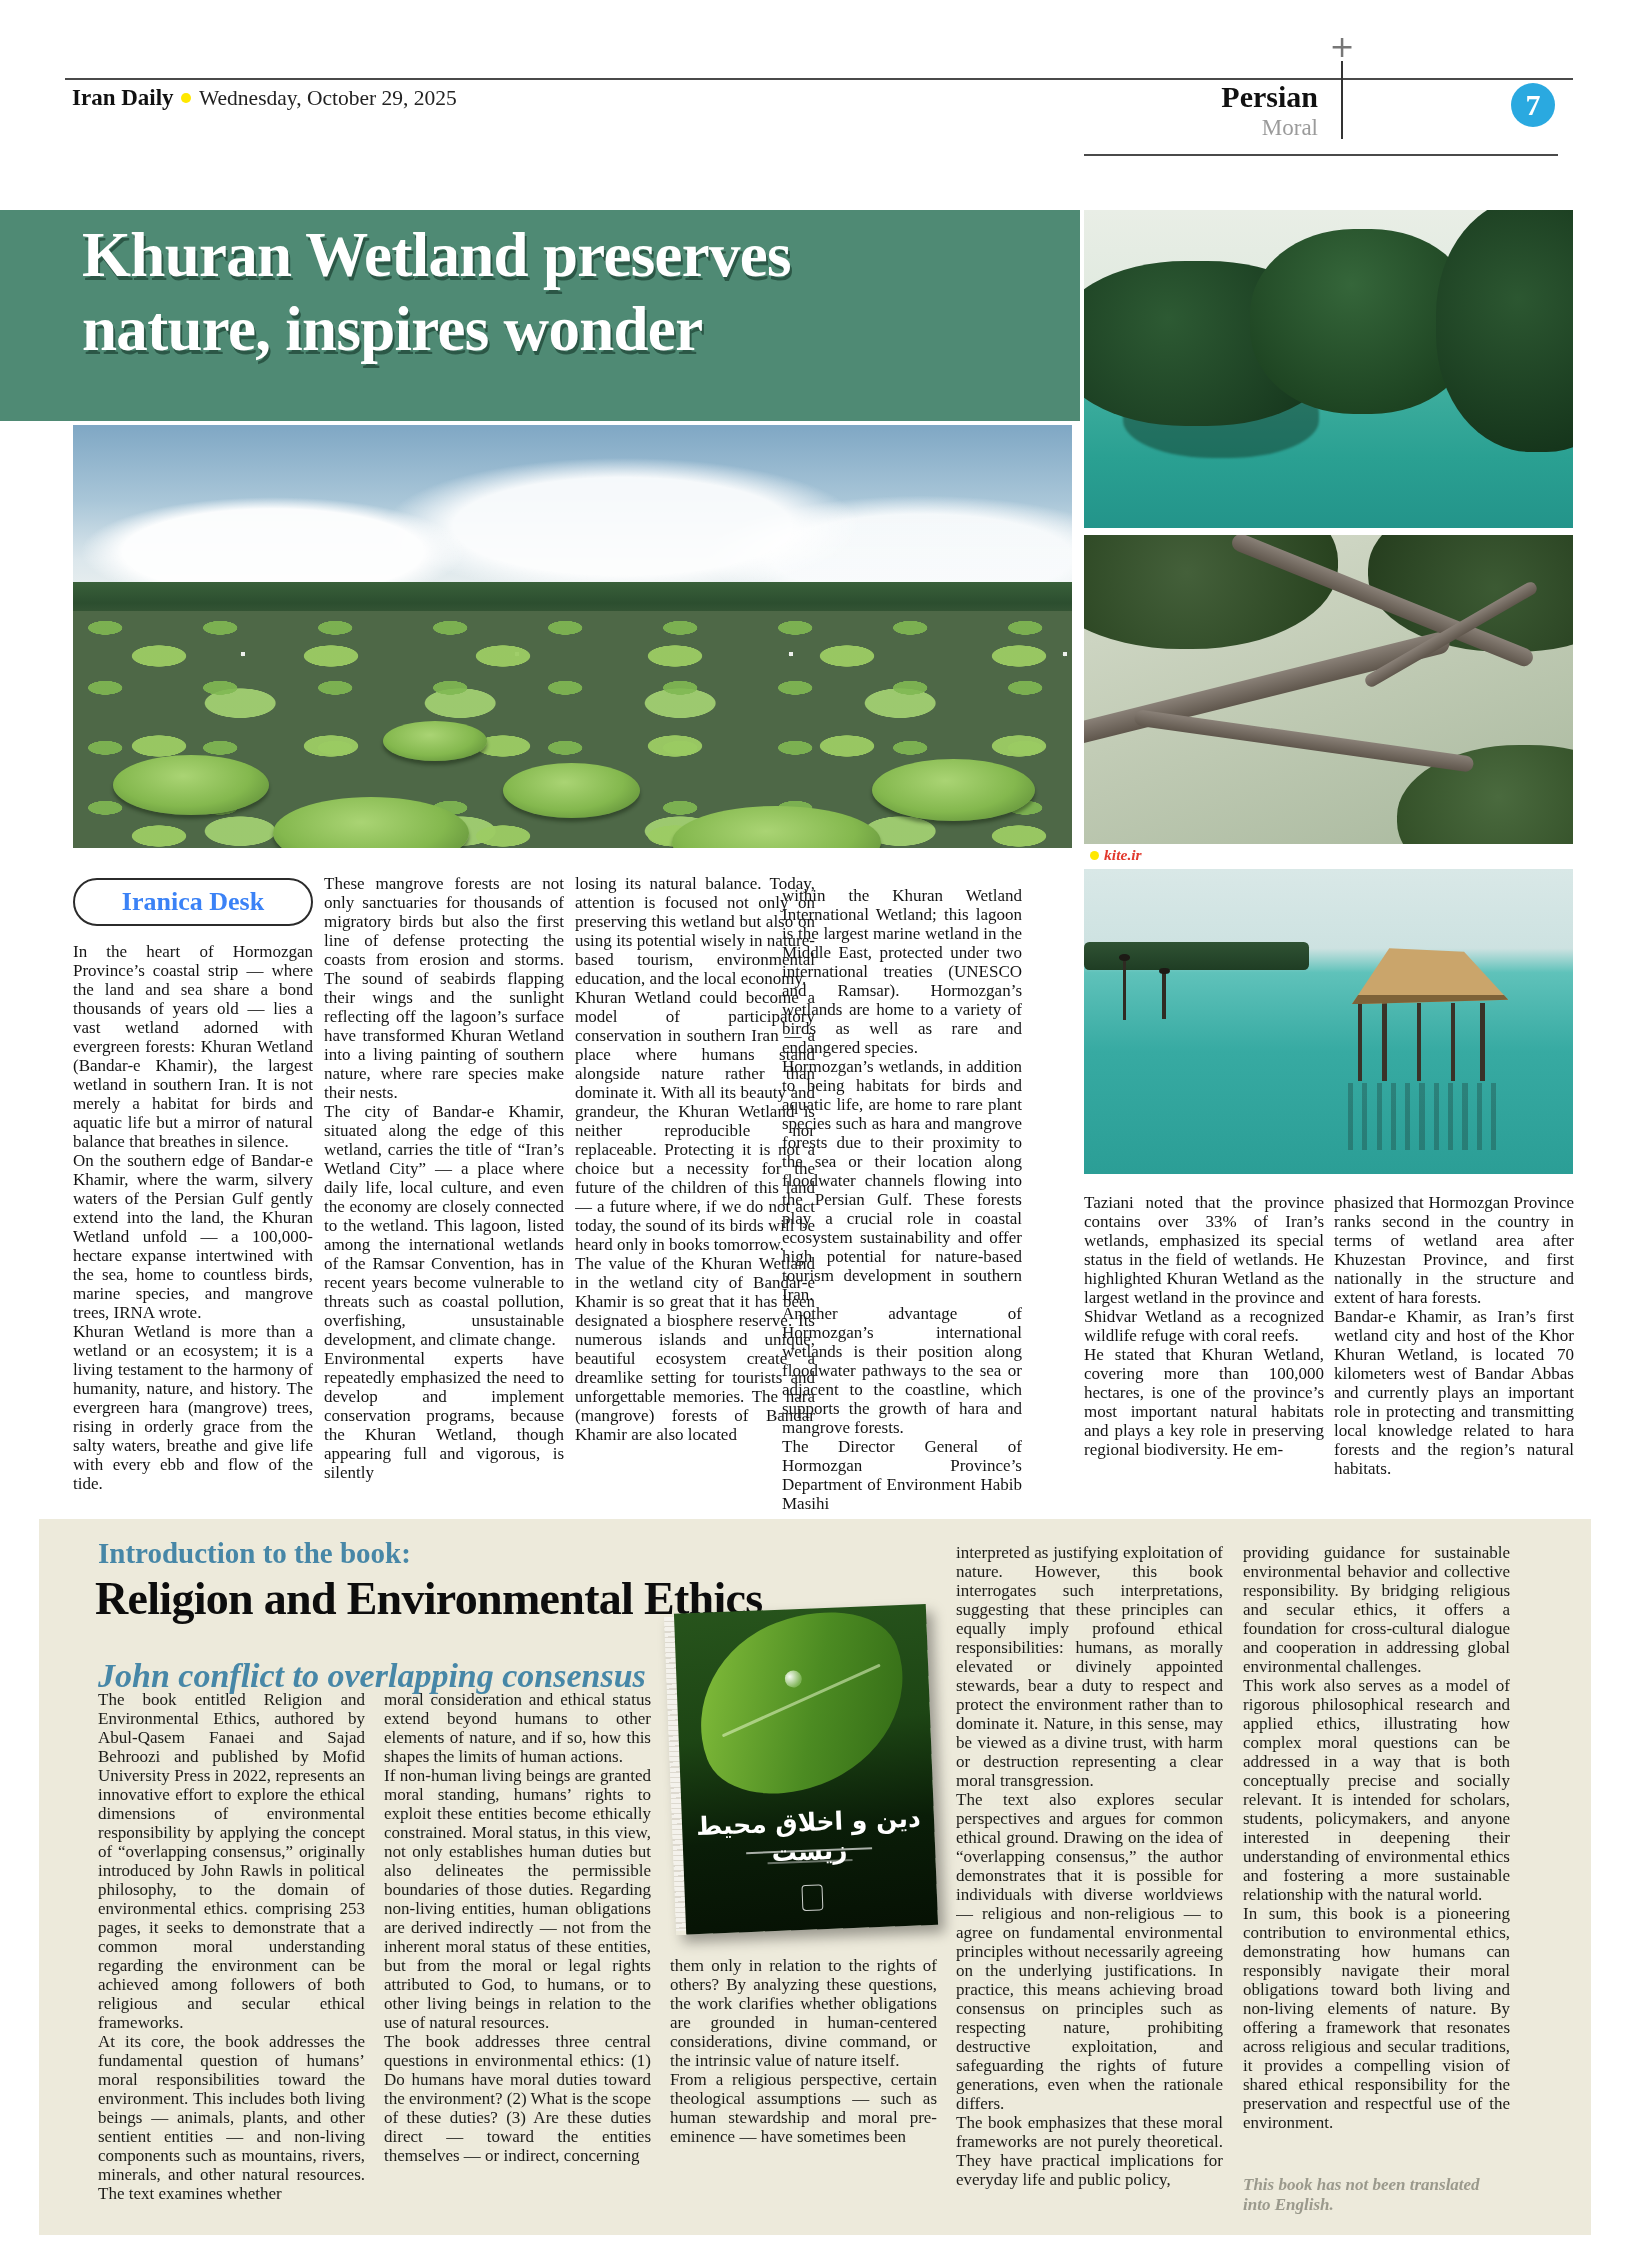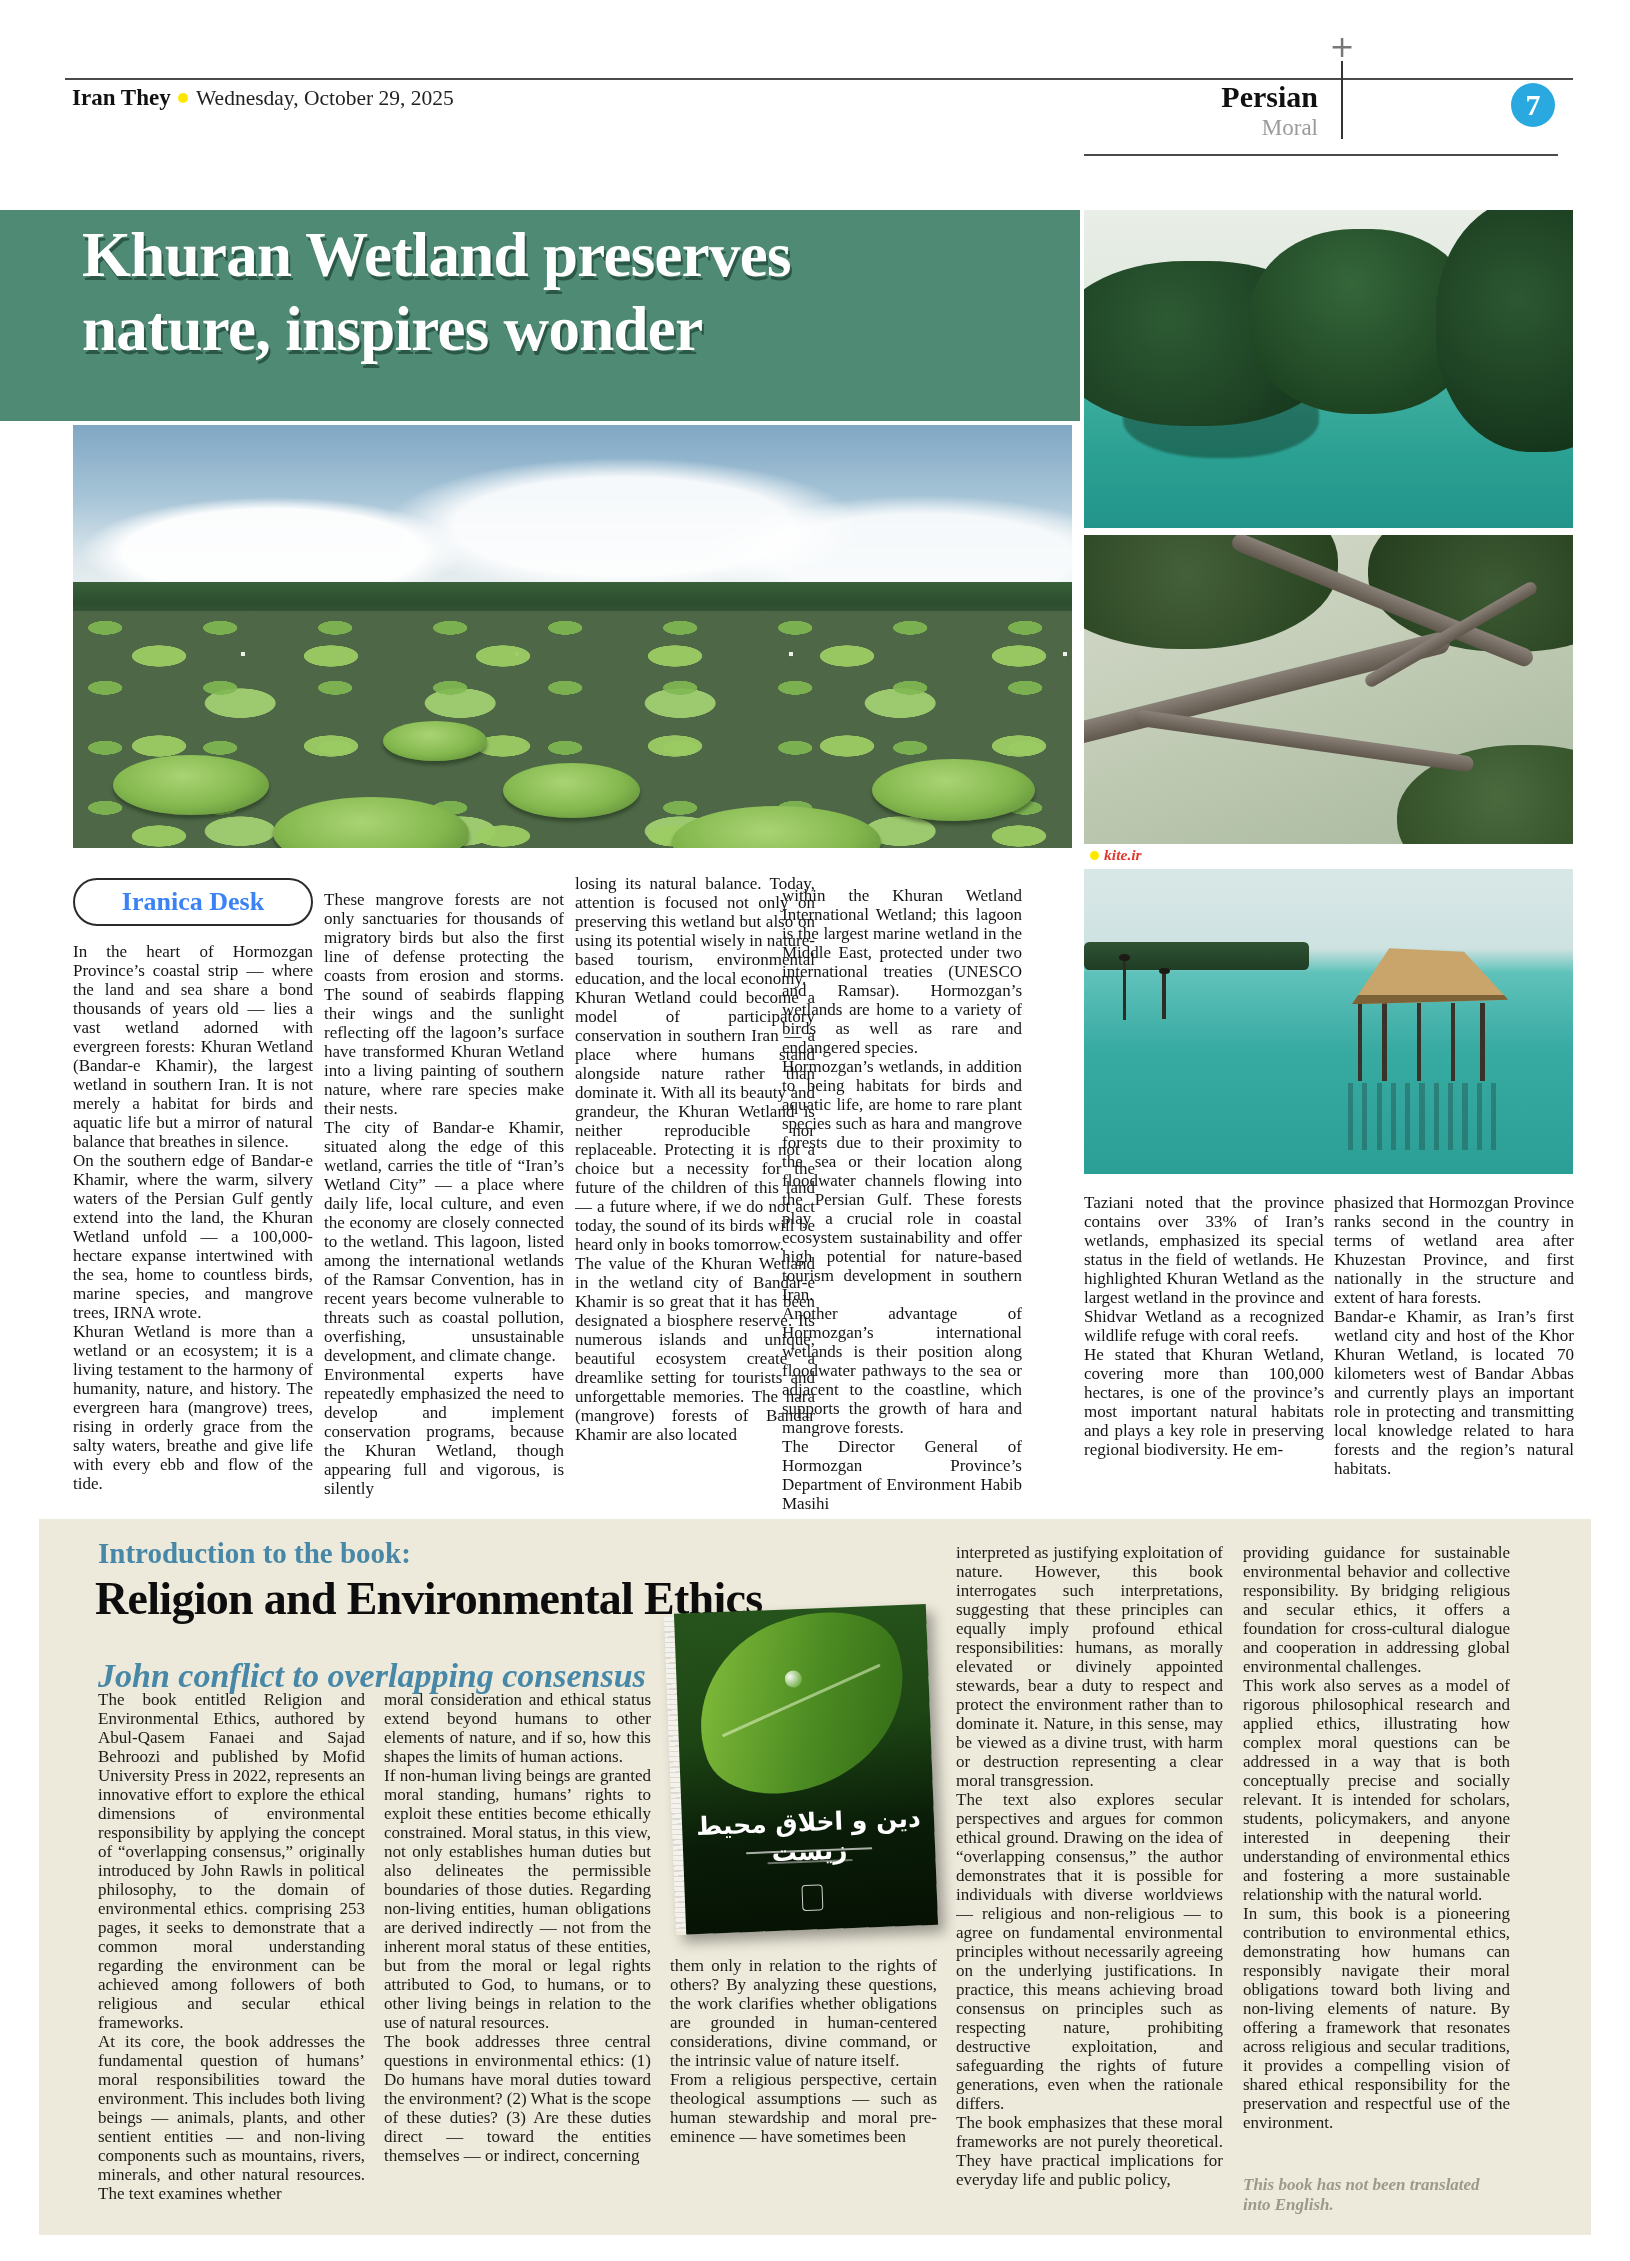--- a/index.html
+++ b/index.html
@@ -89,21 +89,21 @@
   .bd1{left:7.2%;top:28%;}.bd2{left:15.4%;top:32.4%;}
   .reflection{position:absolute;left:54%;top:70%;width:32%;height:22%;
     background:repeating-linear-gradient(90deg,rgba(30,60,55,0.35) 0 5.2px,rgba(255,255,255,0) 5.2px 14.3px);filter:blur(0.7px);}
   
   .desk-badge{position:absolute;left:73px;top:878px;width:240px;height:48px;border:2px solid #2b2b2b;
     border-radius:26px;display:flex;align-items:center;justify-content:center;background:#fff;box-sizing:border-box;}
   .desk-label{color:#3b82f6;font-size:26px;font-weight:700;}
   .col{position:absolute;width:240px;font-size:17px;line-height:19px;text-align:justify;
     white-space:pre-line;overflow:hidden;color:#141414;}
   .c1{left:73px;top:942px;height:574px;}
-  .c2{left:324px;top:874px;height:642px;margin-top:16px;}
+  .c2{left:324px;top:874px;height:642px;}
   .c3{left:575px;top:874px;height:642px;}
   .c4{left:782px;top:874px;height:642px;margin-top:12px;}
   .c5{left:1084px;top:1193px;height:323px;}
   .c6{left:1334px;top:1193px;height:323px;}
   
   .book-section{position:absolute;left:39px;top:1519px;width:1552px;height:716px;background:#edeadb;}
   .book-kicker{position:absolute;left:59px;top:18px;font-size:29px;font-weight:700;color:#4787a7;}
   .book-title{position:absolute;left:56px;top:53px;font-size:46px;font-weight:700;color:#0d0d0d;letter-spacing:-0.7px;}
   .book-subtitle{position:absolute;left:59px;top:138px;font-size:34px;font-weight:700;font-style:italic;color:#4787a7;}
   .bcol{position:absolute;width:267px;font-size:17px;line-height:19px;text-align:justify;
@@ -134,21 +134,21 @@
   .cover-subline{position:absolute;left:25%;top:75%;width:50%;height:2px;background:rgba(255,255,255,0.65);}
   .cover-subline2{position:absolute;left:33%;top:78.5%;width:34%;height:2px;background:rgba(255,255,255,0.4);}
   .cover-logo{position:absolute;left:calc(50% - 9.8px);top:86%;width:19.6px;height:23.5px;border:1.3px solid rgba(255,255,255,0.8);
     border-radius:3.9px;}
 </style>
 </head>
 <body>
 
 <div class="rule" style="left:65px;top:78px;width:1508px;height:2px;"></div>
 <div class="masthead">
-  <span class="paper-name">Iran They</span>
+  <span class="paper-name">Iran Daily</span>
   <span class="date-dot"></span>
   <span class="date">Wednesday, October 29, 2025</span>
 </div>
 <div class="plus-icon">+</div>
 <div class="section-block">
   <div class="section-title">Persian</div>
   <div class="section-sub">Moral</div>
 </div>
 <div class="header-vline"></div>
 <div class="page-badge">

